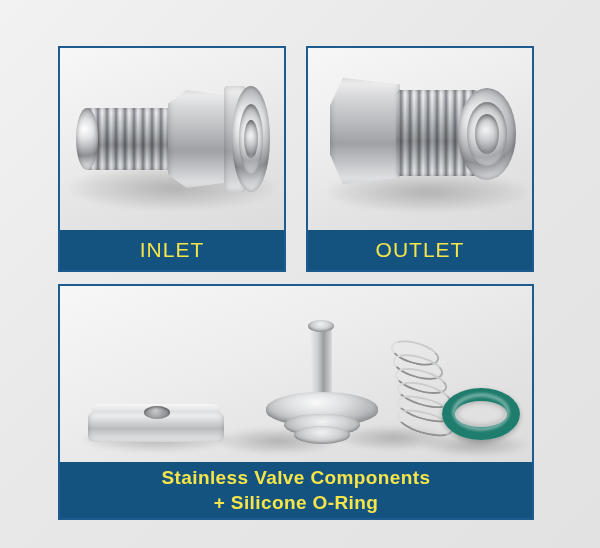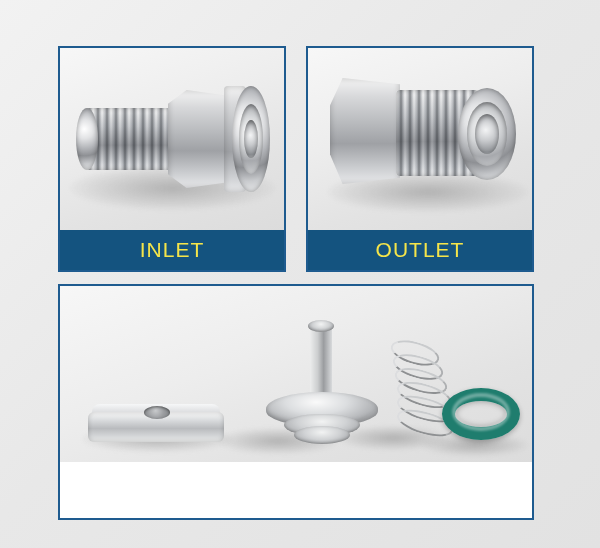--- a/index.html
+++ b/index.html
@@ -251,15 +251,19 @@
         <div class="spring-coil" style="left:334px; top:84px; width:50px; height:18px; transform:rotate(16deg);"></div>
         <div class="spring-coil" style="left:336px; top:98px; width:52px; height:18px; transform:rotate(16deg);"></div>
         <div class="spring-coil" style="left:336px; top:112px; width:54px; height:18px; transform:rotate(16deg);"></div>
         <div class="spring-coil" style="left:336px; top:126px; width:54px; height:18px; transform:rotate(16deg);"></div>
 
         <div class="oring" style="left:382px; top:102px; width:78px; height:52px;"></div>
         <div class="oring-gloss" style="left:392px; top:107px; width:58px; height:38px;"></div>
 
       </div>
     </div>
+    <div class="caption">
+      <span>Stainless Valve Components</span>
+      <span>+ Silicone O-Ring</span>
+    </div>
   </div>
 
 </div>
 
 </body></html>

